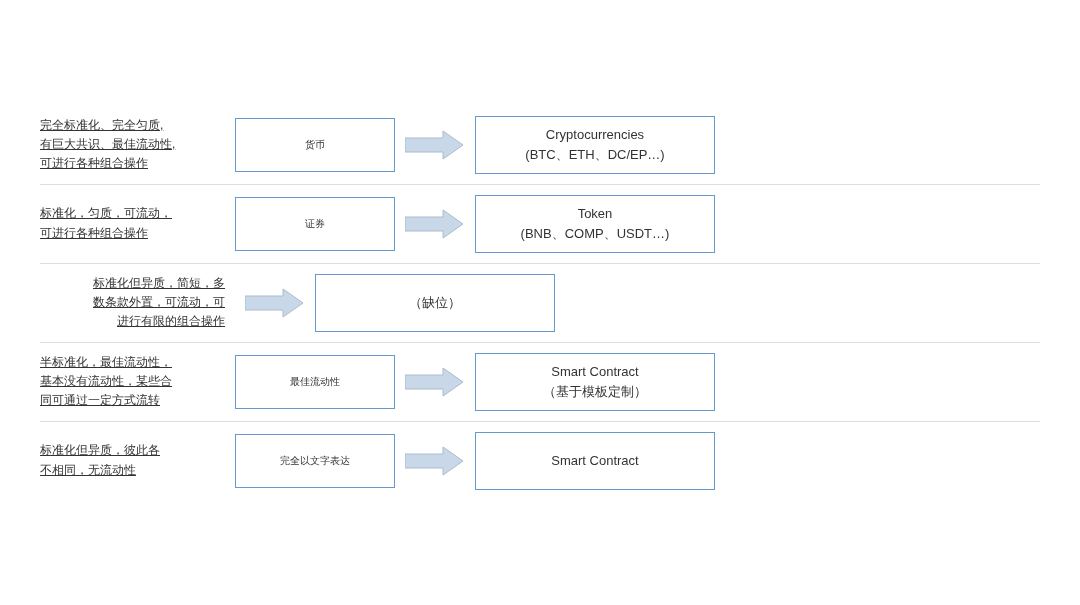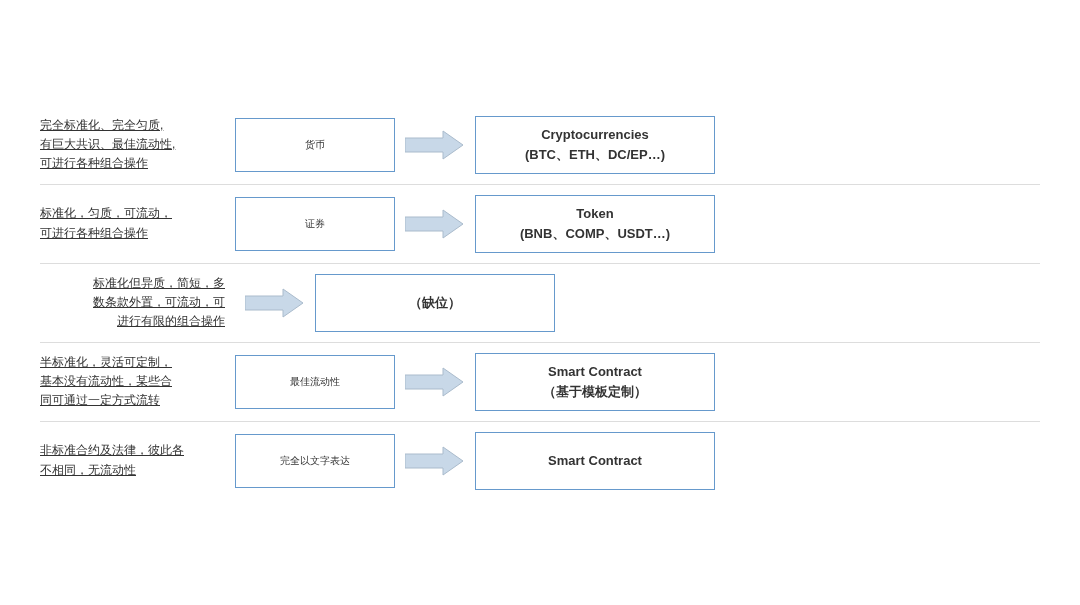--- a/index.html
+++ b/index.html
@@ -65,21 +65,20 @@
       min-width: 240px;
       height: 58px;
       border: 1.5px solid #6699cc;
       display: flex;
       align-items: center;
       justify-content: center;
       font-size: 13px;
       color: #333;
       text-align: center;
       line-height: 1.5;
-      font-weight: bold;
     }
     .divider {
       width: 100%;
       height: 1px;
       background: #ddd;
       margin: 0 0 0 0;
     }
   </style>
 </head>
 <body>
@@ -122,36 +121,36 @@
         <svg viewBox="0 0 60 32" xmlns="http://www.w3.org/2000/svg">
     <polygon points="0,9 38,9 38,2 58,16 38,30 38,23 0,23" fill="#c8d8e8" stroke="#aabbcc" stroke-width="1"></polygon>
   </svg>
       </div>
       <div class="right-box">
         <span>（缺位）</span>
       </div>
     </div>
     <div class="divider"></div>
     <div class="row">
-      <div class="desc" style="white-space: pre-line;">半标准化，灵活可定制，
+      <div class="desc" style="white-space: pre-line;">半标准化，最佳流动性，
 基本没有流动性，某些合
 同可通过一定方式流转</div>
       <div class="center-box">最佳流动性</div>
       <div class="arrow">
         <svg viewBox="0 0 60 32" xmlns="http://www.w3.org/2000/svg">
     <polygon points="0,9 38,9 38,2 58,16 38,30 38,23 0,23" fill="#c8d8e8" stroke="#aabbcc" stroke-width="1"></polygon>
   </svg>
       </div>
       <div class="right-box">
         <span>Smart Contract<br>（基于模板定制）</span>
       </div>
     </div>
     <div class="divider"></div>
     <div class="row">
-      <div class="desc" style="white-space: pre-line;">非标准合约及法律，彼此各
+      <div class="desc" style="white-space: pre-line;">标准化但异质，彼此各
 不相同，无流动性</div>
       <div class="center-box">完全以文字表达</div>
       <div class="arrow">
         <svg viewBox="0 0 60 32" xmlns="http://www.w3.org/2000/svg">
     <polygon points="0,9 38,9 38,2 58,16 38,30 38,23 0,23" fill="#c8d8e8" stroke="#aabbcc" stroke-width="1"></polygon>
   </svg>
       </div>
       <div class="right-box">
         <span>Smart Contract</span>
       </div>

